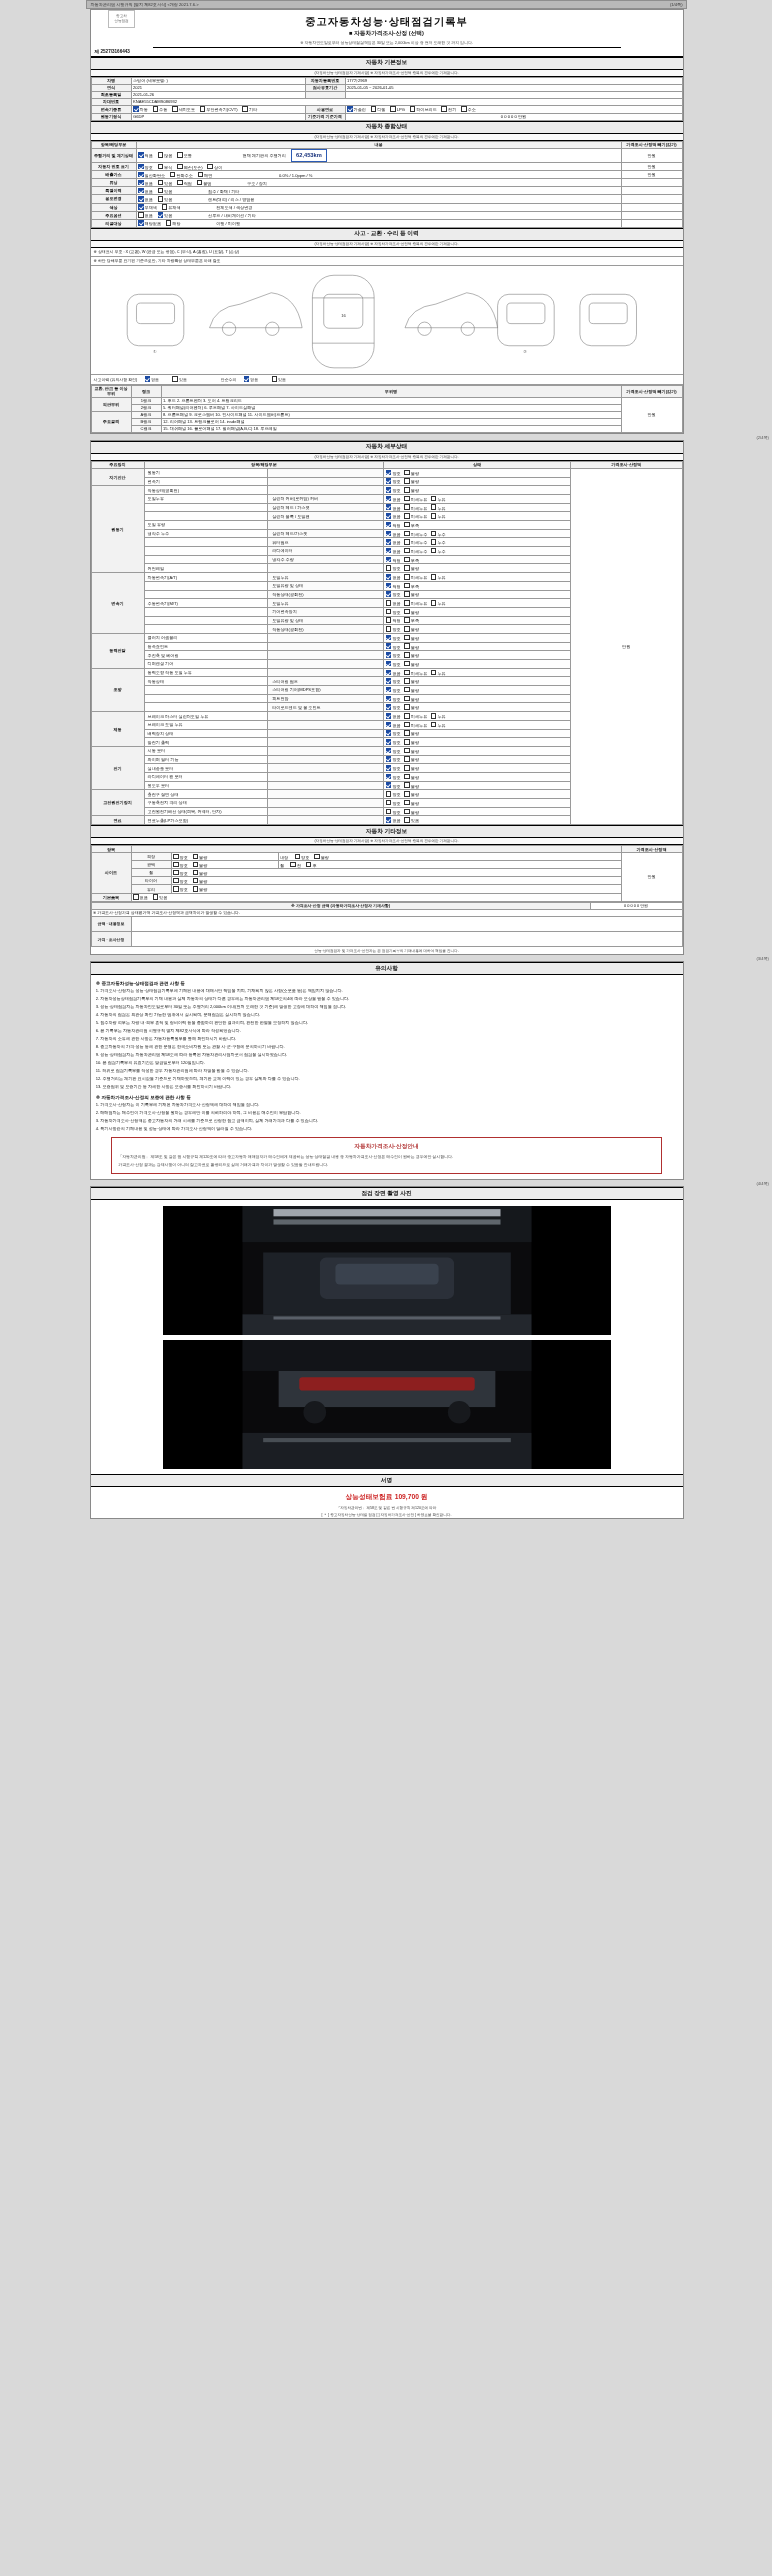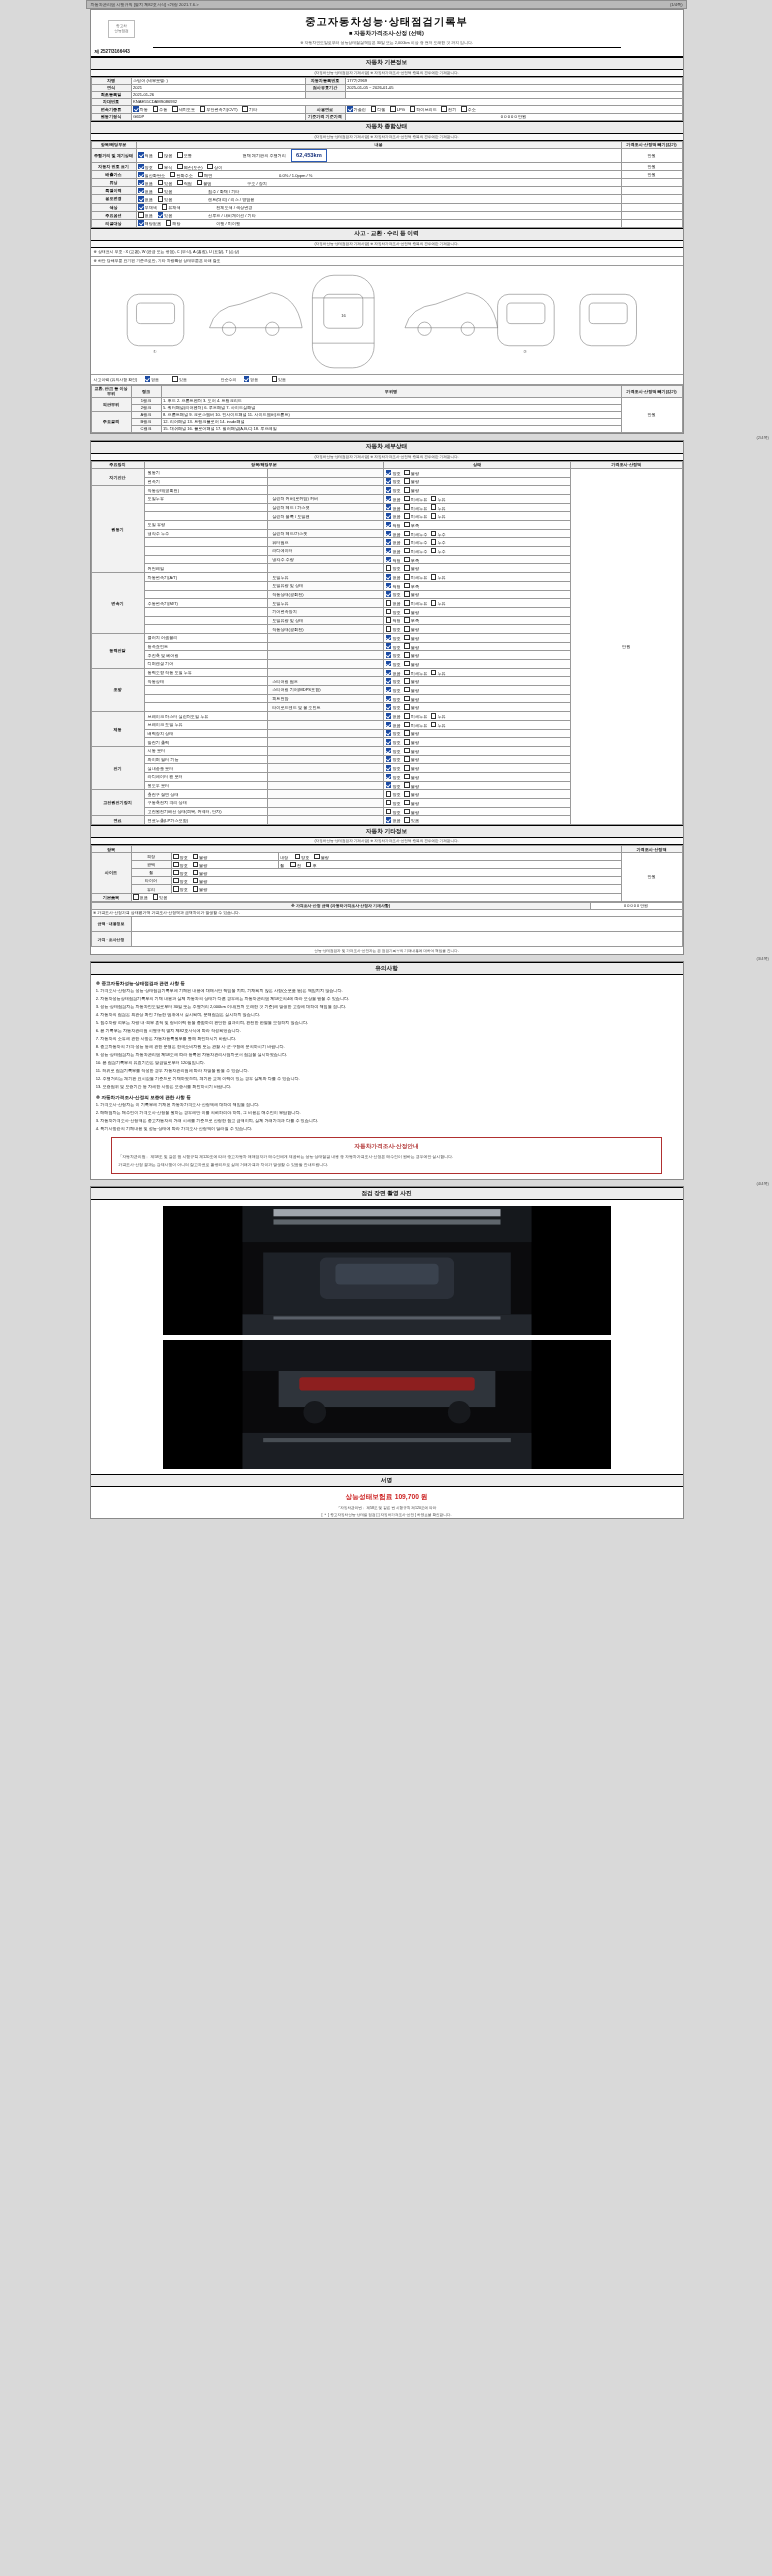--- a/index.html
+++ b/index.html
@@ -10,21 +10,21 @@
   .tiny{font-size:4.1px;}
   
   .topbar{width:592px;margin:0 auto;background:#b9b9b9;border:0.5px solid #8e8e8e;
           font-size:4.1px;padding:1px 3.1px;display:flex;justify-content:space-between;color:#333;}
   .pagetag{text-align:right;font-size:4.1px;color:#555;padding:1px 4.1px 0 0;}
   
   .docheader{border-bottom:0.5px solid #000;padding:3.1px 0 2.1px 0;text-align:center;background:#fff;}
   .docheader h1{font-size:10.3px;margin:2.1px 0 1px 0;letter-spacing:1px;font-weight:bold;}
   .docheader .sub{font-size:5.7px;margin:1px 0;font-weight:bold;}
   .docheader .sub2{font-size:3.9px;color:#444;margin-top:1.5px;}
-  .headerwrap{display:flex;align-items:center;}
+  .headerwrap{display:flex;align-items:flex-start;}
   .headerwrap .logo{width:62px;font-size:3.6px;color:#444;display:flex;align-items:center;justify-content:center;border-right:0;}
   .headerwrap .mid{flex:1;}
   .docno{font-size:4.6px;font-weight:bold;padding:1.5px 0 1.5px 4.1px;border-bottom:0.5px solid #000;}
   
   .secbar{background:#ececec;border-top:0.5px solid #000;border-bottom:0.5px solid #000;
           text-align:center;font-size:5.7px;font-weight:bold;padding:1.5px 0;}
   .secnote{font-size:3.6px;text-align:center;color:#333;padding:1px 0;border-bottom:0.5px solid #000;background:#fafafa;}
   table{border-collapse:collapse;width:100%;font-size:4.1px;}
   td,th{border:0.5px solid #9a9a9a;padding:0.5px 1.5px;vertical-align:middle;}
   .lbl{background:#f2f2f2;text-align:center;font-weight:bold;width:36px;}

